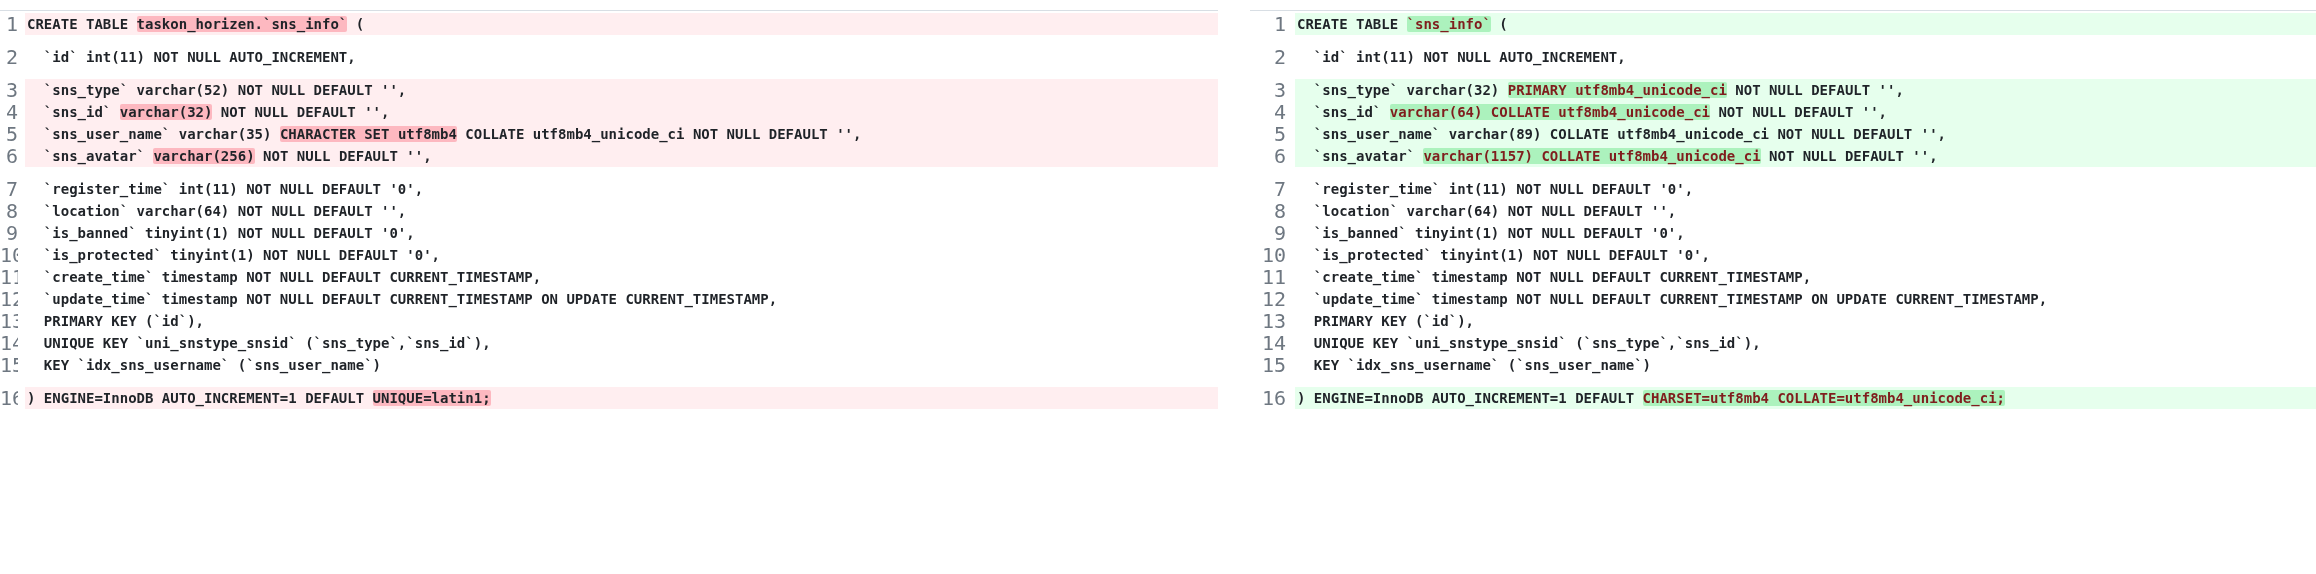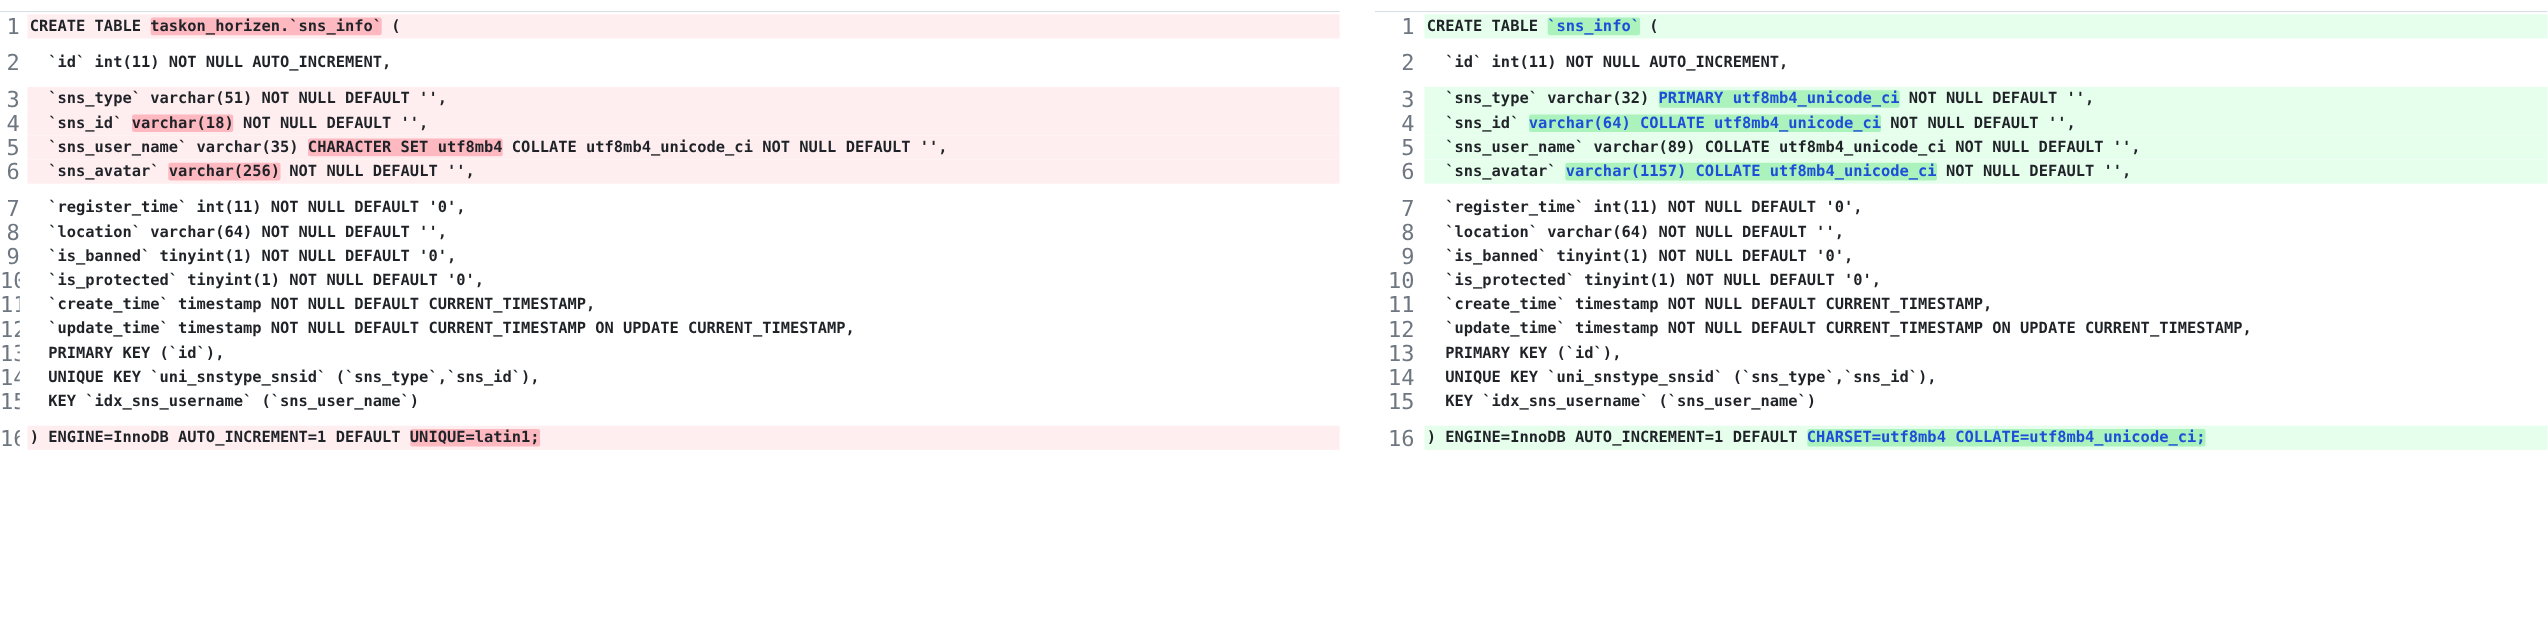--- a/index.html
+++ b/index.html
@@ -92,39 +92,39 @@
 
   
   mark.wd {
     background: #fdb8c0;
     color: #1f2328;
     padding: 0;
     border-radius: 2px;
   }
   mark.wa {
     background: #acf2bd;
-    color: #1d4ed8;
+    color: #7f1d1d;
     padding: 0;
     border-radius: 2px;
   }
 </style>
 </head>
 <body>
 
 <div id="diff-view">
 
   <div class="pane pane-left">
     <div class="top-rule top-rule-left"></div>
     <div class="code-body" id="left-body">
         <div class="row del"><div class="gutter">1</div><div class="code"><span>CREATE TABLE </span><mark class="wd">taskon_horizen.`sns_info`</mark><span> (</span></div></div>
         <div class="row spacer"><div class="gutter"></div><div class="code"><span></span></div></div>
         <div class="row ctx"><div class="gutter">2</div><div class="code"><span>  `id` int(11) NOT NULL AUTO_INCREMENT,</span></div></div>
         <div class="row spacer"><div class="gutter"></div><div class="code"><span></span></div></div>
-        <div class="row del"><div class="gutter">3</div><div class="code"><span>  `sns_type` varchar(51) NOT NULL DEFAULT '',</span></div></div>
-        <div class="row del"><div class="gutter">4</div><div class="code"><span>  `sns_id` </span><mark class="wd">varchar(18)</mark><span> NOT NULL DEFAULT '',</span></div></div>
+        <div class="row del"><div class="gutter">3</div><div class="code"><span>  `sns_type` varchar(52) NOT NULL DEFAULT '',</span></div></div>
+        <div class="row del"><div class="gutter">4</div><div class="code"><span>  `sns_id` </span><mark class="wd">varchar(32)</mark><span> NOT NULL DEFAULT '',</span></div></div>
         <div class="row del"><div class="gutter">5</div><div class="code"><span>  `sns_user_name` varchar(35) </span><mark class="wd">CHARACTER SET utf8mb4</mark><span> COLLATE utf8mb4_unicode_ci NOT NULL DEFAULT '',</span></div></div>
         <div class="row del"><div class="gutter">6</div><div class="code"><span>  `sns_avatar` </span><mark class="wd">varchar(256)</mark><span> NOT NULL DEFAULT '',</span></div></div>
         <div class="row spacer"><div class="gutter"></div><div class="code"><span></span></div></div>
         <div class="row ctx"><div class="gutter">7</div><div class="code"><span>  `register_time` int(11) NOT NULL DEFAULT '0',</span></div></div>
         <div class="row ctx"><div class="gutter">8</div><div class="code"><span>  `location` varchar(64) NOT NULL DEFAULT '',</span></div></div>
         <div class="row ctx"><div class="gutter">9</div><div class="code"><span>  `is_banned` tinyint(1) NOT NULL DEFAULT '0',</span></div></div>
         <div class="row ctx"><div class="gutter">10</div><div class="code"><span>  `is_protected` tinyint(1) NOT NULL DEFAULT '0',</span></div></div>
         <div class="row ctx"><div class="gutter">11</div><div class="code"><span>  `create_time` timestamp NOT NULL DEFAULT CURRENT_TIMESTAMP,</span></div></div>
         <div class="row ctx"><div class="gutter">12</div><div class="code"><span>  `update_time` timestamp NOT NULL DEFAULT CURRENT_TIMESTAMP ON UPDATE CURRENT_TIMESTAMP,</span></div></div>
         <div class="row ctx"><div class="gutter">13</div><div class="code"><span>  PRIMARY KEY (`id`),</span></div></div>

